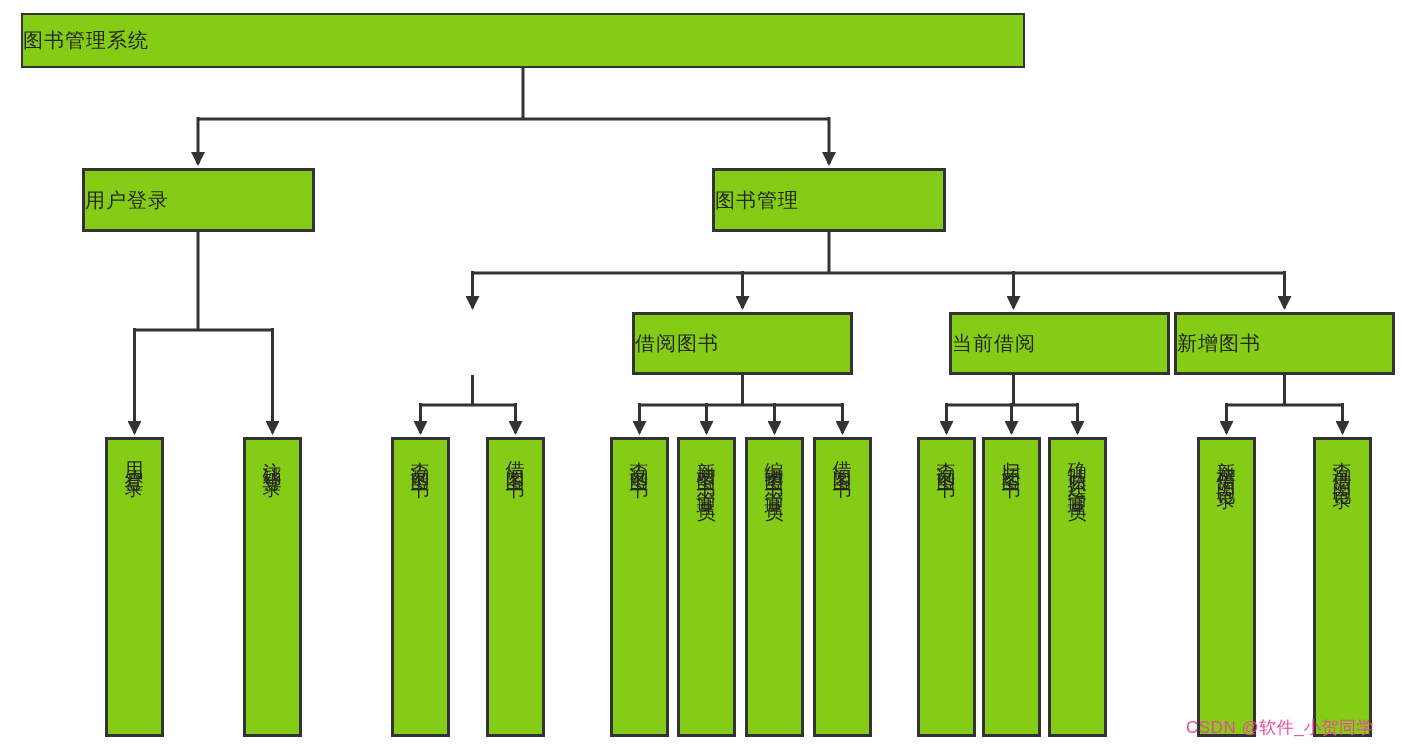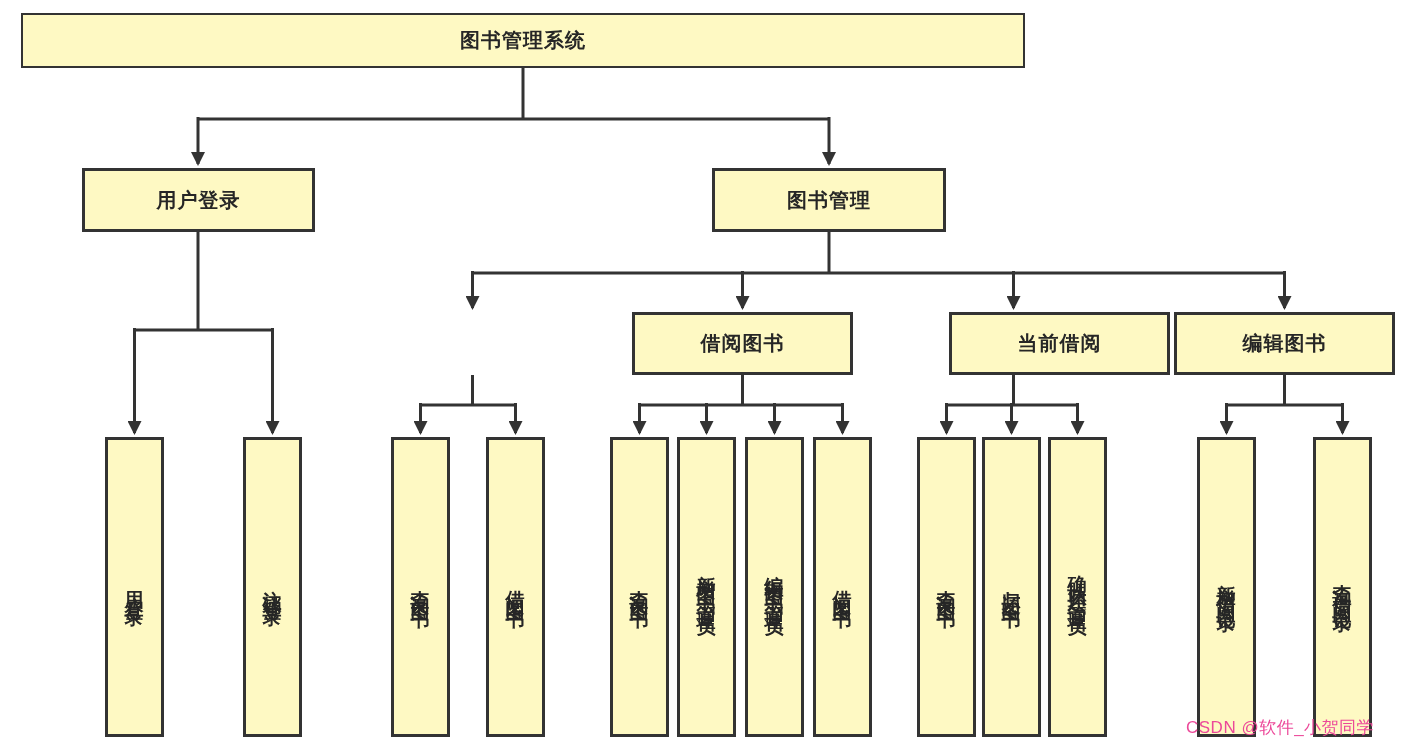--- a/index.html
+++ b/index.html
@@ -7,29 +7,28 @@
     position:relative;
     width:1405px;height:747px;
     background:#ffffff;
     font-family:"Liberation Sans", sans-serif;
     overflow:hidden;
   }
   #wires{position:absolute;left:0;top:0;z-index:0;}
   .node{
     position:absolute;
     box-sizing:border-box;
-    background:#fef9c3;
+    background:#84cc16;
     border:3px solid #333333;
     color:#262626;
-    display:flex;align-items:center;justify-content:center;
+    display:flex;align-items:center;
     z-index:1;
     font-size:20px;
     letter-spacing:1px;
     white-space:nowrap;
-    font-weight:bold;
   }
   .root{border-width:2px;}
   .vnode{
     writing-mode:vertical-rl;
     font-size:19px;
     letter-spacing:6px;
     line-height:1;
     padding:6px 0;
     white-space:normal;
   }
@@ -108,21 +107,21 @@
     <span>图书管理</span>
   </div>
 
   <div class="node" style="left:632px;top:312px;width:221px;height:63px;">
     <span>借阅图书</span>
   </div>
   <div class="node" style="left:903px;top:312px;width:221px;height:63px;margin-left:46px;">
     <span>当前借阅</span>
   </div>
   <div class="node" style="left:1174px;top:312px;width:221px;height:63px;">
-    <span>编辑图书</span>
+    <span>新增图书</span>
   </div>
 
   <div class="node vnode" style="left:105px;top:437px;width:59px;height:300px;">
     <span>用户登录</span>
   </div>
   <div class="node vnode" style="left:243px;top:437px;width:59px;height:300px;">
     <span>注销登录</span>
   </div>
 
   <div class="node vnode" style="left:391px;top:437px;width:59px;height:300px;">

